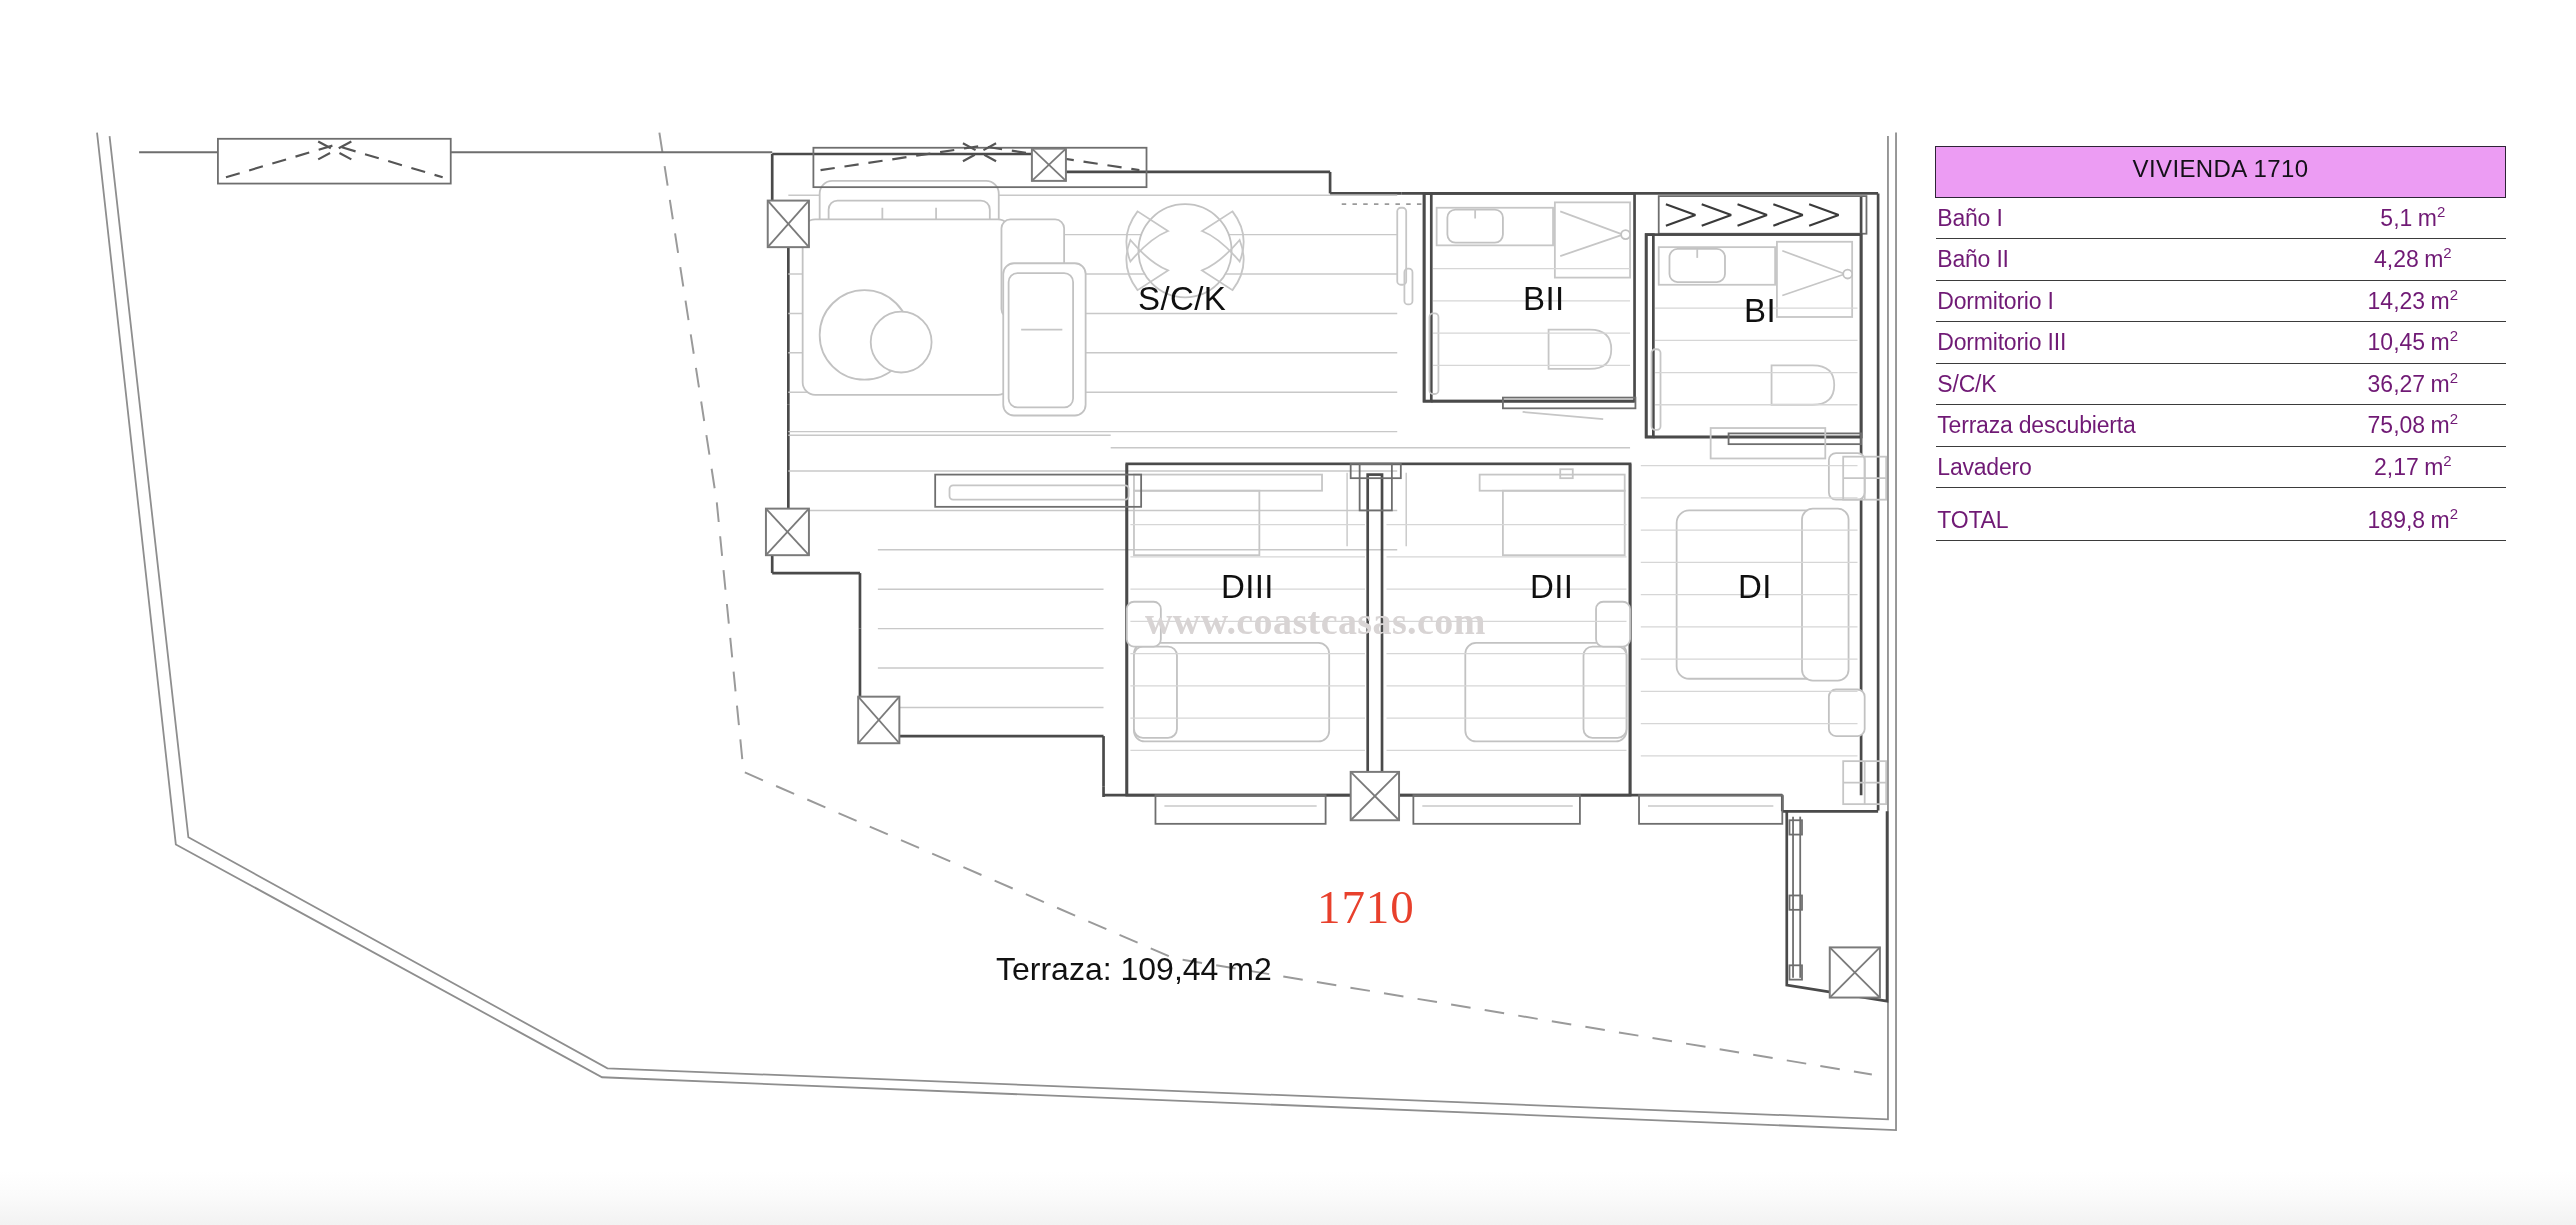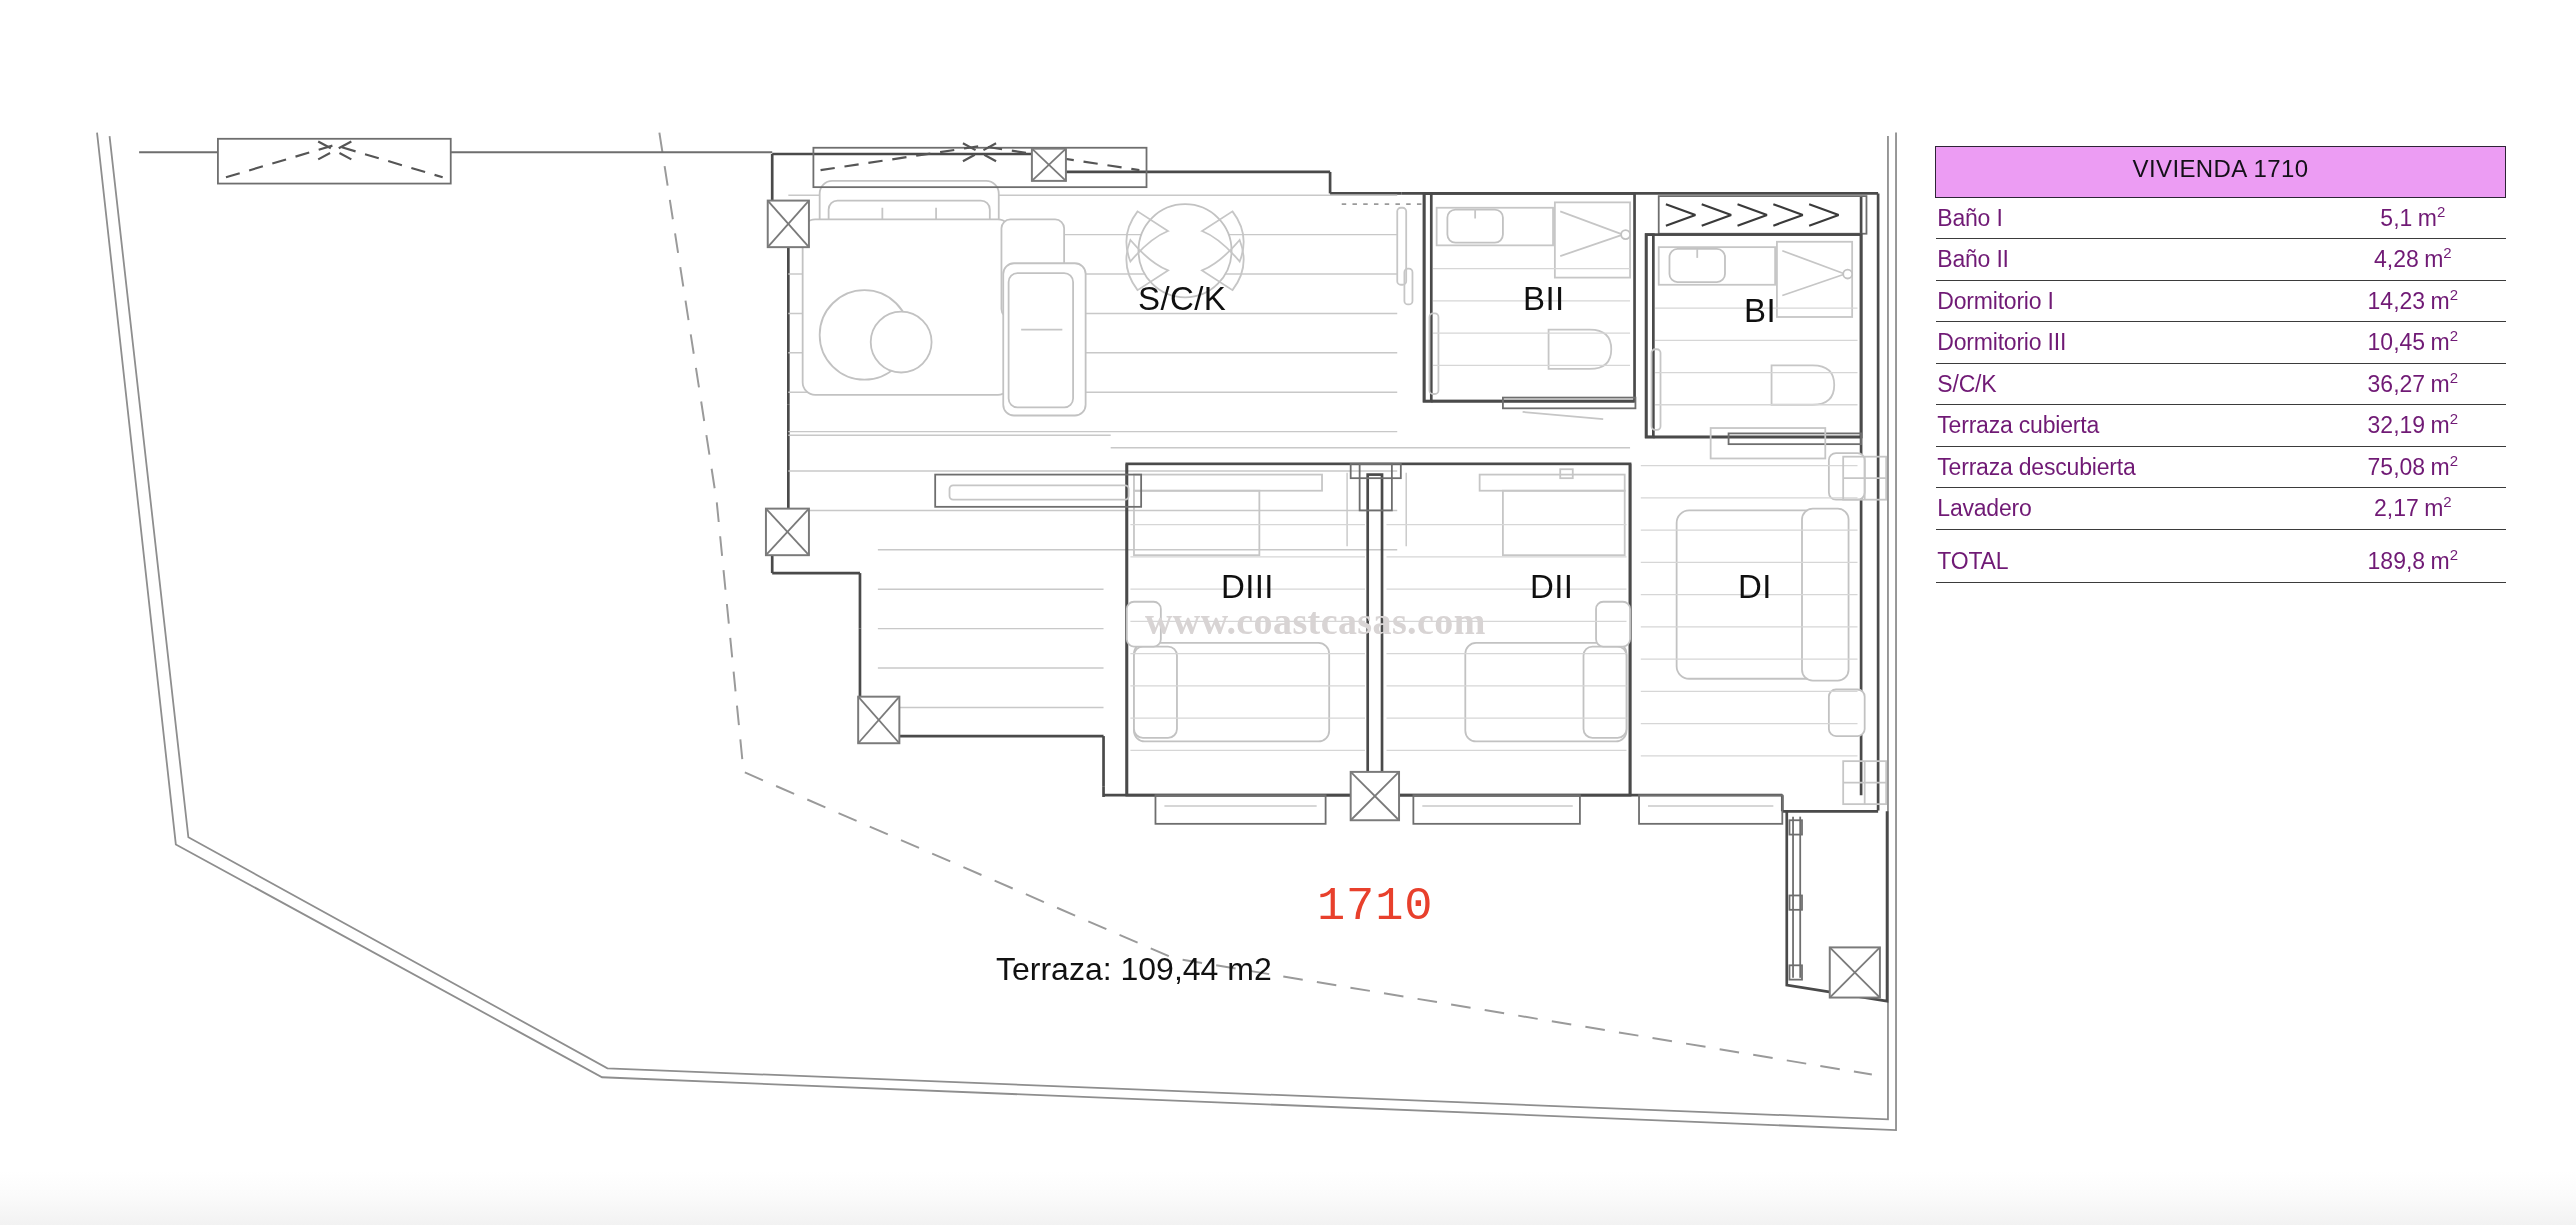--- a/index.html
+++ b/index.html
@@ -96,21 +96,21 @@
   #label-bii  { left: 1523px; top: 280px; }
   #label-bi   { left: 1744px; top: 292px; text-align: center; }
   #label-diii { left: 1221px; top: 568px; }
   #label-dii  { left: 1498px; top: 568px; margin-left: 32px; }
   #label-di   { left: 1738px; top: 568px; }
 
   #unit-number {
     position: absolute;
     left: 1317px;
     top: 880px;
-    font-family: Liberation Mono, monospace;
+    font-family: Liberation Serif, serif;
     font-size: 47px;
     color: #e8402c;
     white-space: nowrap;
     letter-spacing: 0.9px;
   }
   #terrace-note {
     position: absolute;
     left: 996px;
     top: 951px;
     font-family: "Liberation Sans", sans-serif;
@@ -503,24 +503,20 @@
       </tr>
       <tr class="data-row">
         <td class="lbl">Dormitorio III</td>
         <td class="val"><span>10,45</span><span class="unit">m</span><span class="sup">2</span></td>
       </tr>
       <tr class="data-row">
         <td class="lbl">S/C/K</td>
         <td class="val"><span>36,27</span><span class="unit">m</span><span class="sup">2</span></td>
       </tr>
       <tr class="data-row">
-        <td class="lbl">Terraza cubierta</td>
-        <td class="val"><span>32,19</span><span class="unit">m</span><span class="sup">2</span></td>
-      </tr>
-      <tr class="data-row">
         <td class="lbl">Terraza descubierta</td>
         <td class="val"><span>75,08</span><span class="unit">m</span><span class="sup">2</span></td>
       </tr>
       <tr class="data-row">
         <td class="lbl">Lavadero</td>
         <td class="val"><span>2,17</span><span class="unit">m</span><span class="sup">2</span></td>
       </tr>
 
       <tr class="sp-row">
         <td></td>

